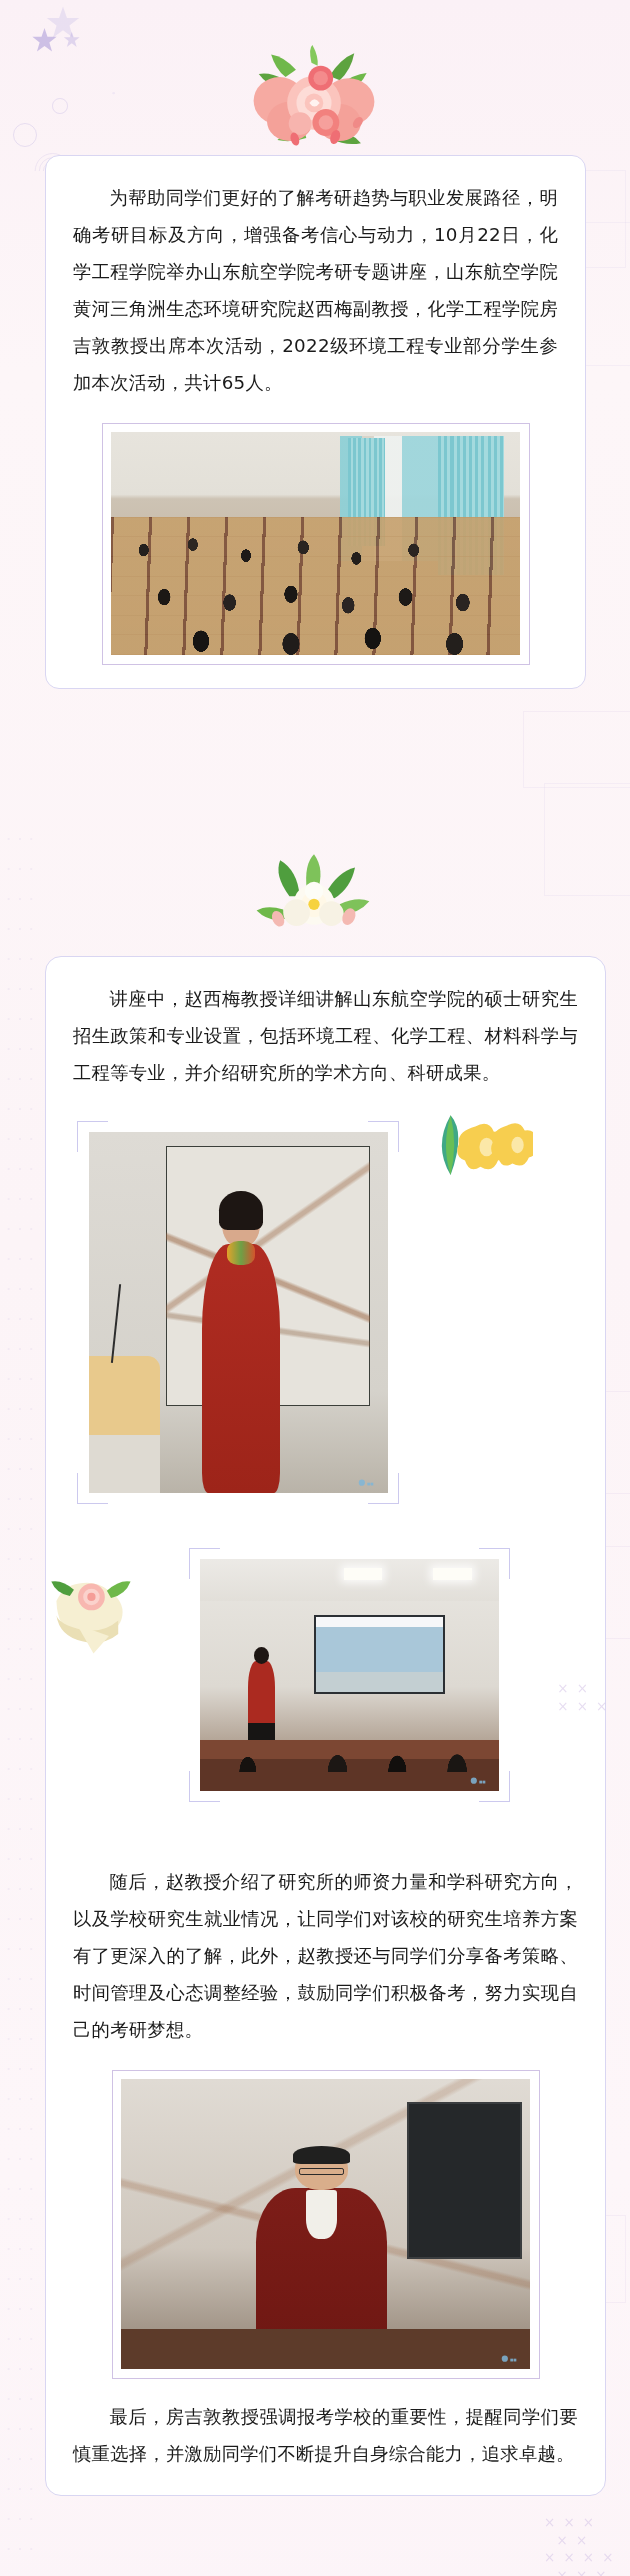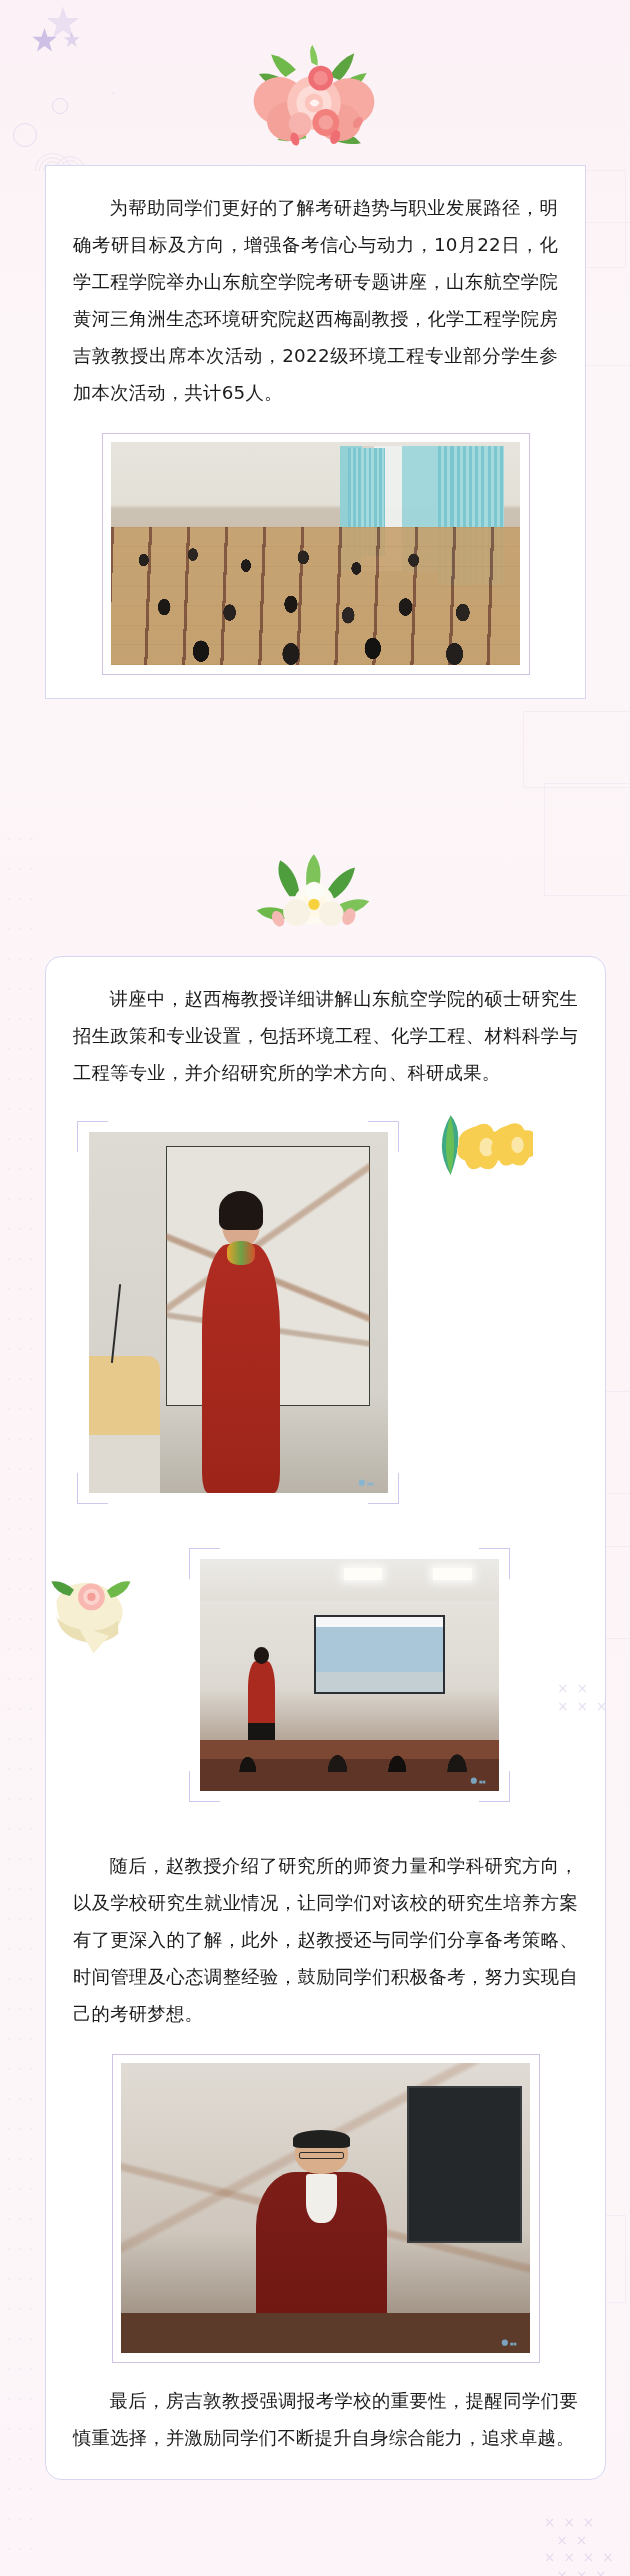--- a/index.html
+++ b/index.html
@@ -390,21 +390,21 @@
       <circle cx="178" cy="150" r="26" fill="#f2817e"></circle>
       <circle cx="178" cy="150" r="14" fill="#f6a09c"></circle>
       <circle cx="128" cy="152" r="22" fill="#f7b4ae"></circle>
 
       <ellipse cx="196" cy="178" rx="9" ry="14" fill="#ef6e74" transform="rotate(20 196 178)"></ellipse>
       <ellipse cx="118" cy="182" rx="8" ry="13" fill="#ef6e74" transform="rotate(-18 118 182)"></ellipse>
       <ellipse cx="240" cy="150" rx="8" ry="12" fill="#f08a87" transform="rotate(38 240 150)"></ellipse>
     </g>
   </svg>
 
-  <div class="card inner-rule" style="position:absolute; left:45px; top:165px; width:541px;">
+  <div class="card inner-rule" style="position:absolute; left:45px; top:155px; width:541px;border-radius:14px;">
     <p class="para">为帮助同学们更好的了解考研趋势与职业发展路径，明确考研目标及方向，增强备考信心与动力，10月22日，化学工程学院举办山东航空学院考研专题讲座，山东航空学院黄河三角洲生态环境研究院赵西梅副教授，化学工程学院房吉敦教授出席本次活动，2022级环境工程专业部分学生参加本次活动，共计65人。</p>
 
     <div class="photo-frame" style="width:428px; height:242px; margin-top:21.6px;">
       <div class="photo ph-classroom">
         <div class="window"></div>
         <div class="curtain"></div>
         <div class="curtain2"></div>
         <div class="seats"></div>
         <div class="heads"></div>
       </div>
@@ -486,21 +486,21 @@
       <path d="M28 60 q14 -30 44 -34 q34 -6 58 14 q30 20 26 48 q-4 26 -32 34 q-30 10 -60 2 q-34 -10 -36 -64z" fill="#f6efd2"></path>
       <path d="M28 88 q6 40 50 50 q40 10 70 -14 l0 -26 q-30 26 -70 18 q-44 -10 -50 -28z" fill="#eadfb5"></path>
       <path d="M68 106 l62 22 l-30 34 z" fill="#f6efd2"></path>
       <circle cx="96" cy="52" r="26" fill="#f8b7b0"></circle>
       <circle cx="96" cy="52" r="16" fill="#fbd2cc"></circle>
       <circle cx="96" cy="52" r="8" fill="#f59d97"></circle>
       <path d="M126 40 q24 -22 46 -18 q-10 26 -38 32z" fill="#6fb84a"></path>
       <path d="M62 38 q-22 -20 -44 -16 q10 24 36 28z" fill="#4f9e3e"></path>
     </svg>
 
-    <p class="para" style="margin-top:56px;">随后，赵教授介绍了研究所的师资力量和学科研究方向，以及学校研究生就业情况，让同学们对该校的研究生培养方案有了更深入的了解，此外，赵教授还与同学们分享备考策略、时间管理及心态调整经验，鼓励同学们积极备考，努力实现自己的考研梦想。</p>
+    <p class="para" style="margin-top:72px;">随后，赵教授介绍了研究所的师资力量和学科研究方向，以及学校研究生就业情况，让同学们对该校的研究生培养方案有了更深入的了解，此外，赵教授还与同学们分享备考策略、时间管理及心态调整经验，鼓励同学们积极备考，努力实现自己的考研梦想。</p>
 
     <div class="photo-frame" style="width:428px; height:309px; margin-top:21.6px;">
       <div class="photo ph-prof">
         <div class="wall"></div>
         <div class="board-r"></div>
         <div class="man">
           <span class="body"></span>
           <span class="shirt"></span>
           <span class="head"></span>
           <span class="hair"></span>

